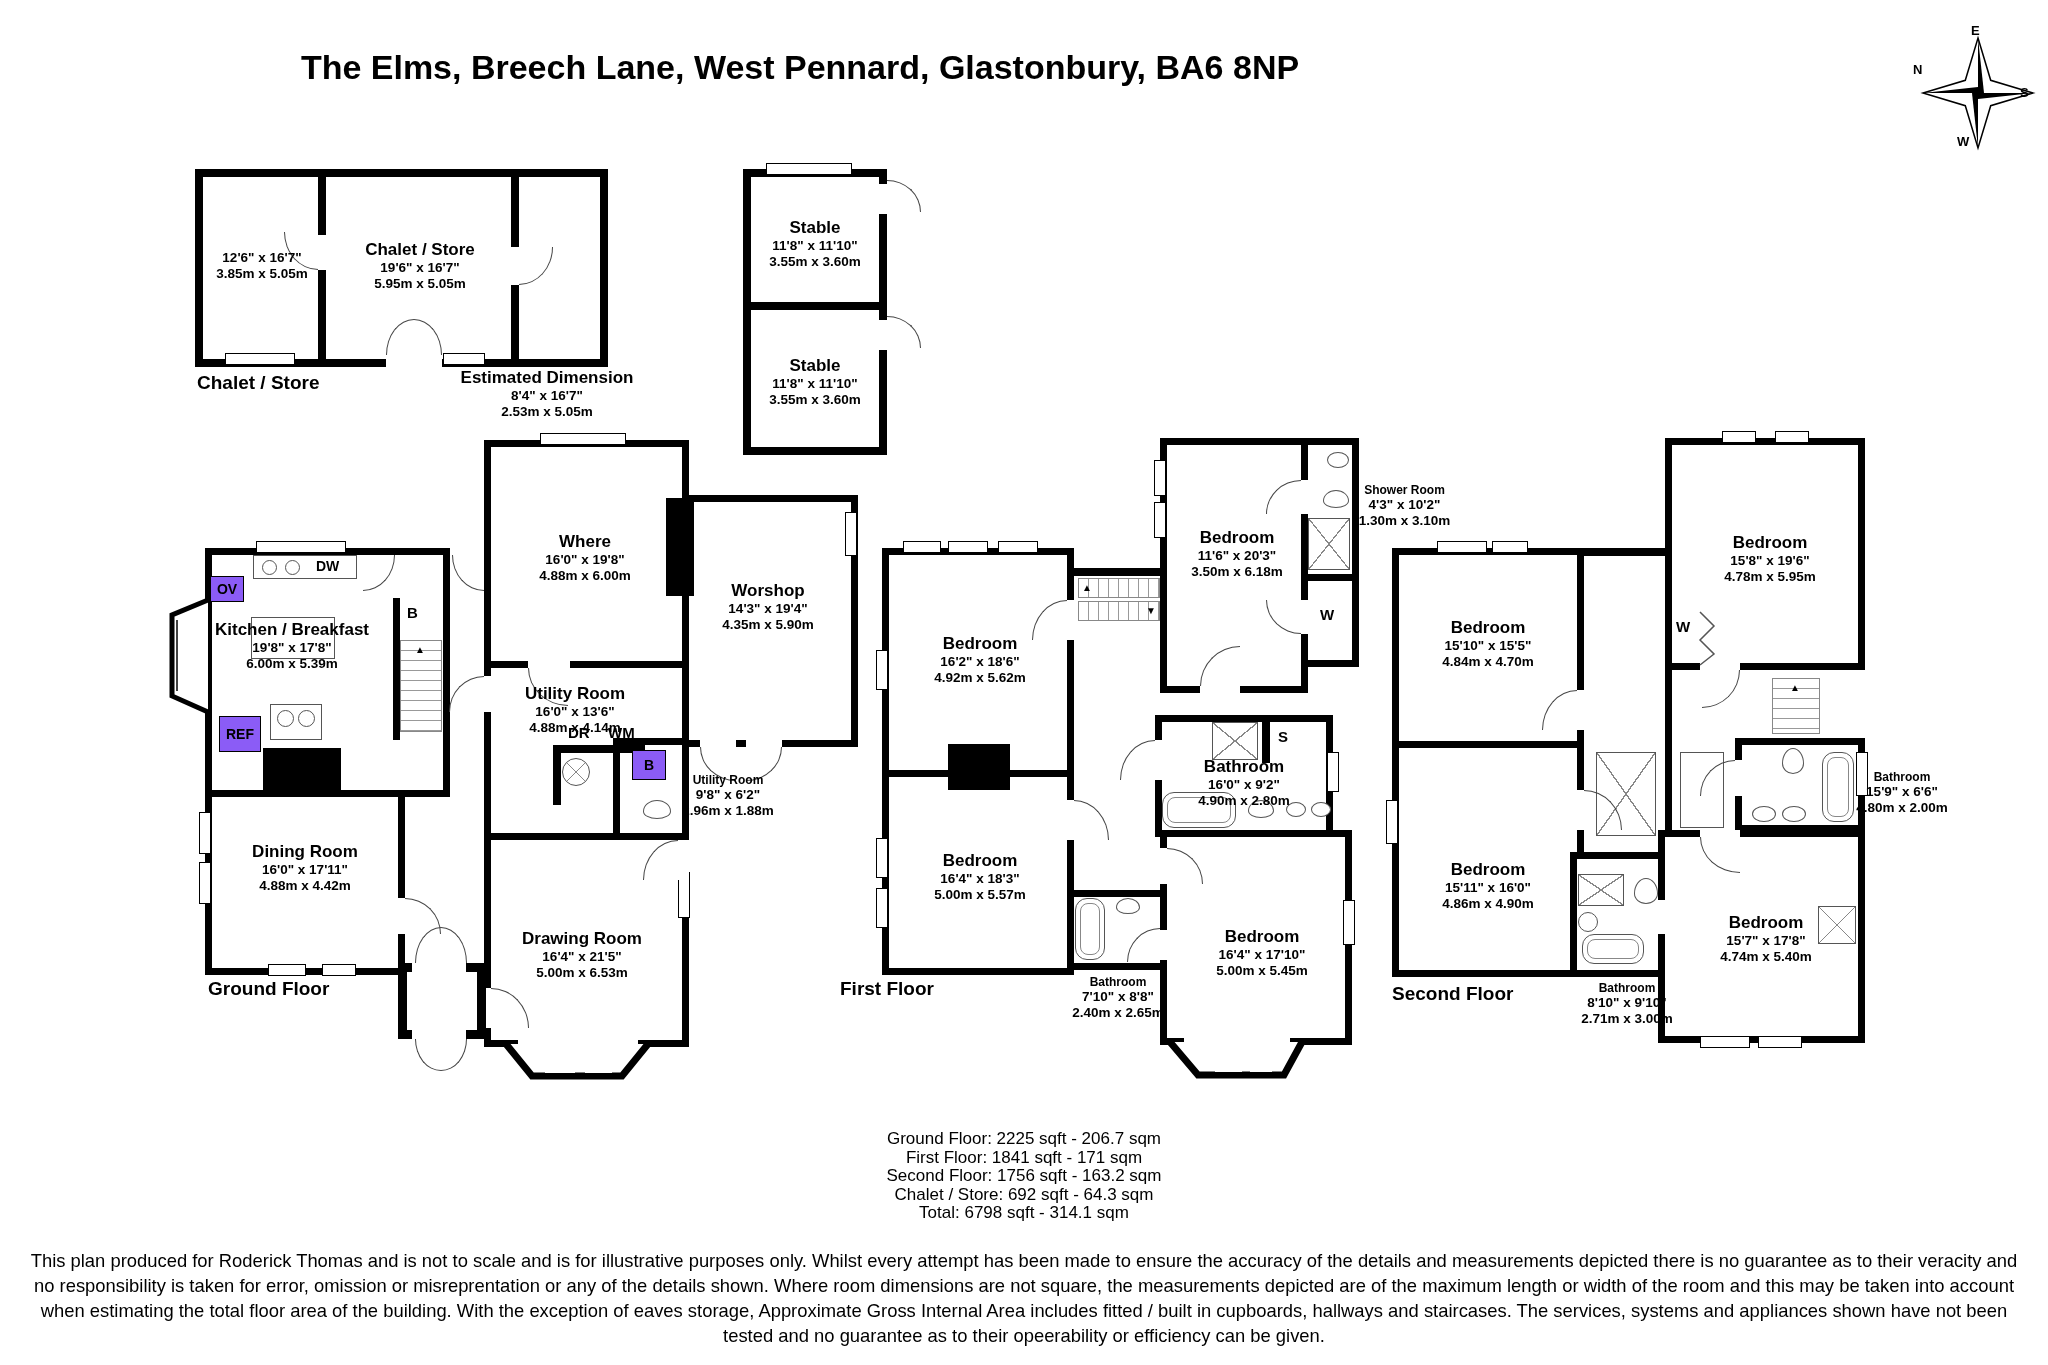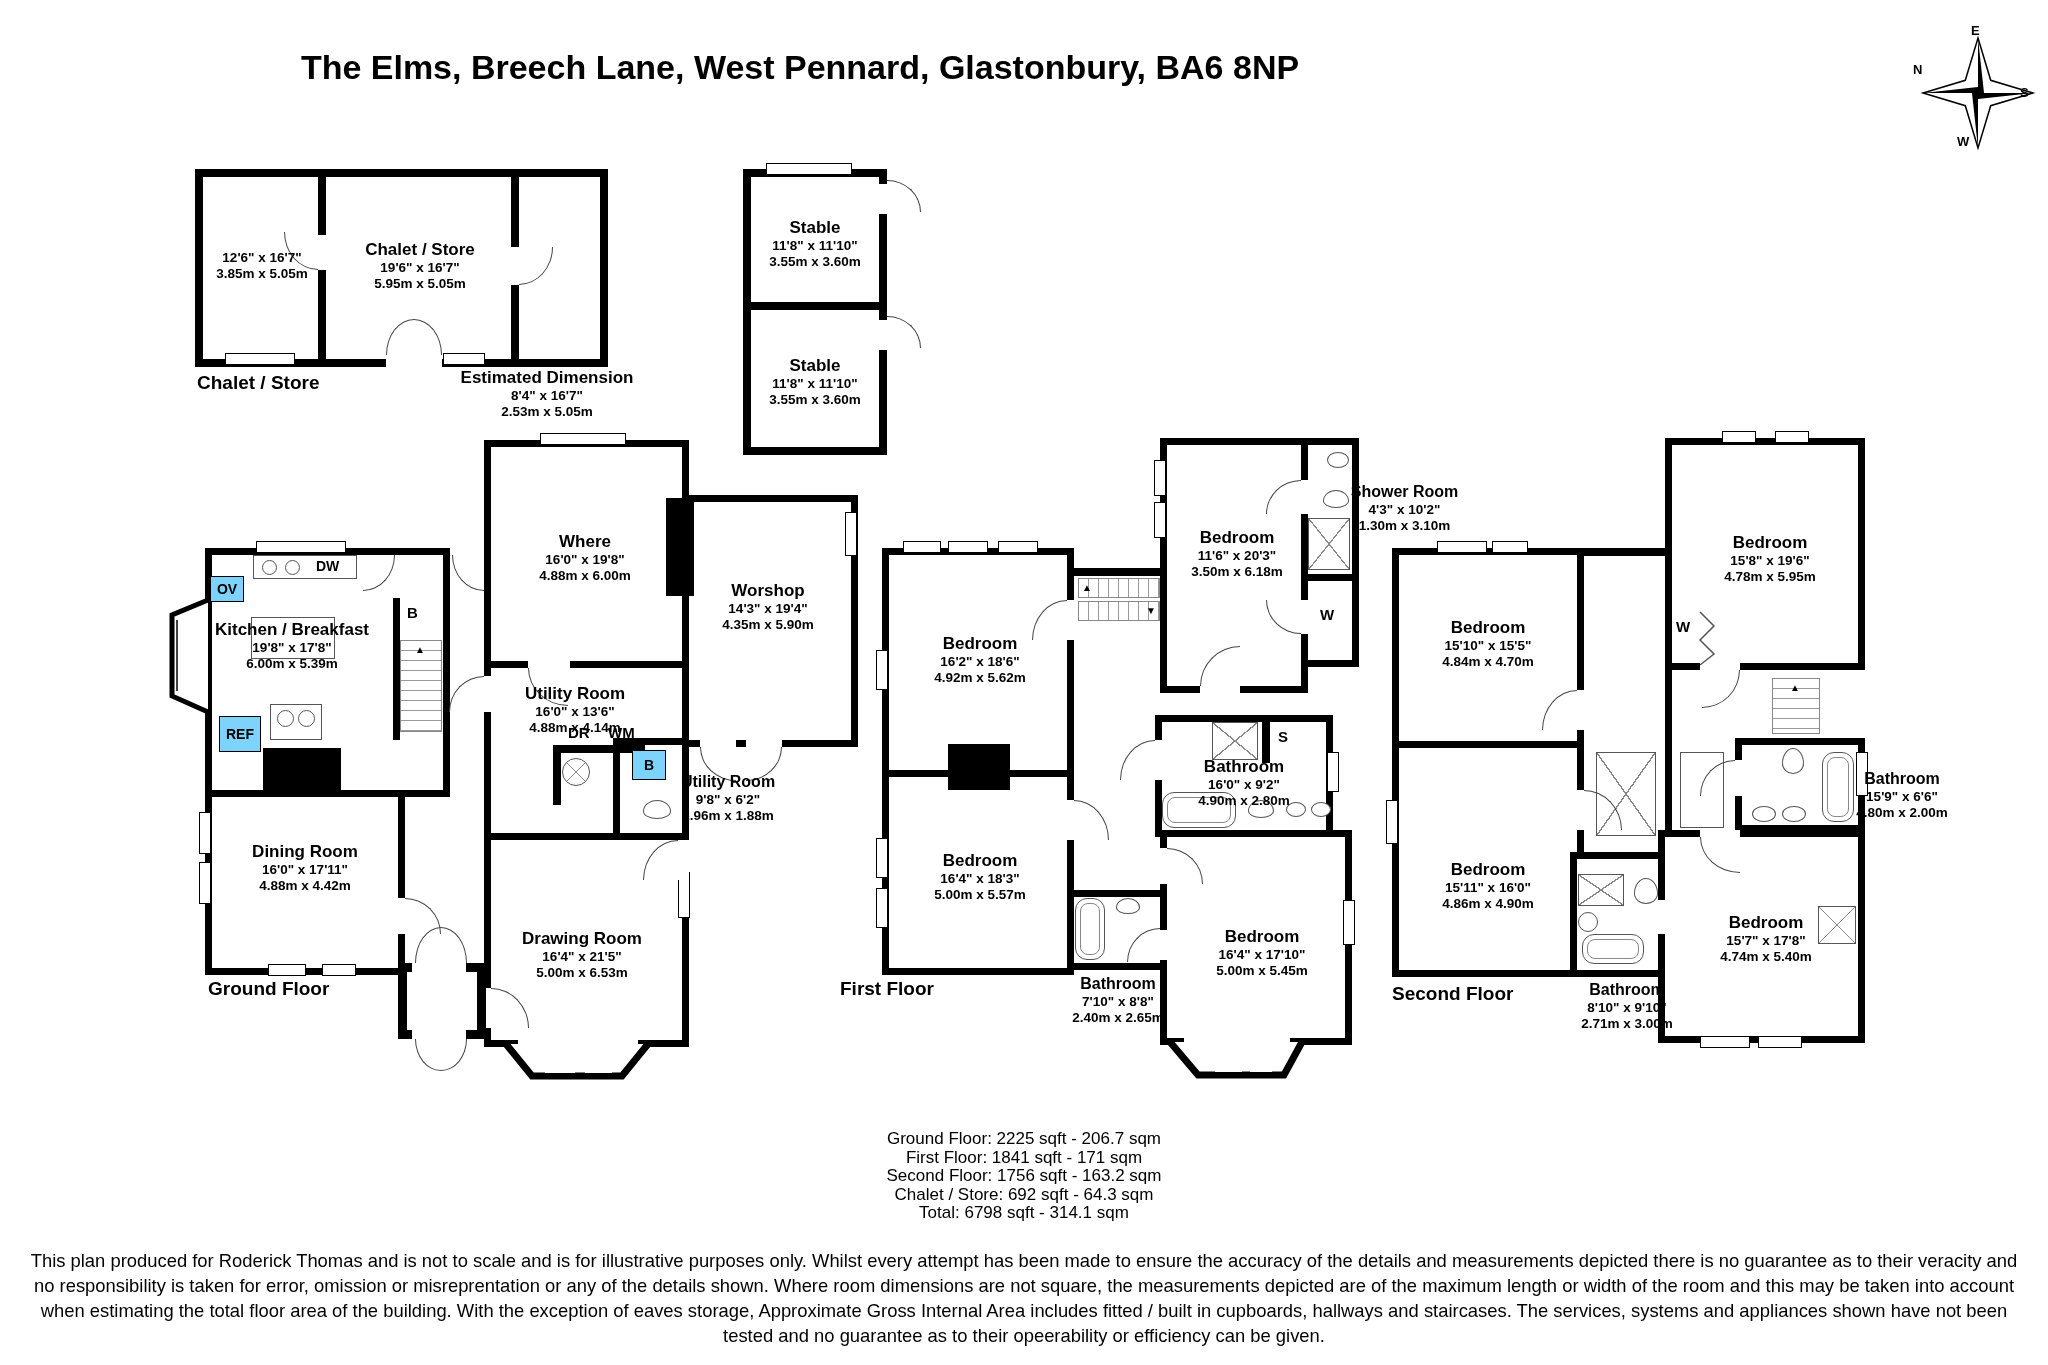--- a/index.html
+++ b/index.html
@@ -11,24 +11,24 @@
   .gap{position:absolute;background:#fff;}
   .win{position:absolute;background:#fff;border:1.5px solid #000;box-sizing:border-box;}
   .arc{position:absolute;box-sizing:border-box;}
   .arc.bl{border-left:1.3px solid #444;border-bottom:1.3px solid #444;border-bottom-left-radius:100%;}
   .arc.br{border-right:1.3px solid #444;border-bottom:1.3px solid #444;border-bottom-right-radius:100%;}
   .arc.tl{border-left:1.3px solid #444;border-top:1.3px solid #444;border-top-left-radius:100%;}
   .arc.tr{border-right:1.3px solid #444;border-top:1.3px solid #444;border-top-right-radius:100%;}
   .rlabel{position:absolute;width:200px;text-align:center;font-weight:bold;line-height:1.18;}
   .rlabel .nm{font-size:17px;}
   .rlabel .dim{font-size:13.5px;}
-  .rlabel.sm .nm{font-size:16px;}
+  .rlabel.sm .nm{font-size:12px;}
   .caption{position:absolute;font-weight:bold;font-size:19px;}
   .tag{position:absolute;font-weight:bold;font-size:15px;}
-  .tagbox{position:absolute;border:1.5px solid #000;background:#7dd3fc;font-weight:bold;font-size:14px;
+  .tagbox{position:absolute;border:1.5px solid #000;background:#8b5cf6;font-weight:bold;font-size:14px;
           display:flex;align-items:center;justify-content:center;box-sizing:border-box;}
   .fixture{position:absolute;border:1.5px solid #555;background:#fff;box-sizing:border-box;}
   .round{border-radius:50%;}
   .bath{position:absolute;border:1.5px solid #555;border-radius:12px;box-sizing:border-box;}
   .bath:after{content:"";position:absolute;inset:4px;border:1px solid #888;border-radius:8px;}
   .toilet{position:absolute;border:1.5px solid #555;border-radius:50%/60% 60% 40% 40%;box-sizing:border-box;}
   .shx{position:absolute;border:1.5px solid #555;box-sizing:border-box;background:
     linear-gradient(to top right,transparent calc(50% - .7px),#888 calc(50% - .7px),#888 calc(50% + .7px),transparent calc(50% + .7px)),
     linear-gradient(to bottom right,transparent calc(50% - .7px),#888 calc(50% - .7px),#888 calc(50% + .7px),transparent calc(50% + .7px));}
   .stairs{position:absolute;border:1px solid #888;box-sizing:border-box;

